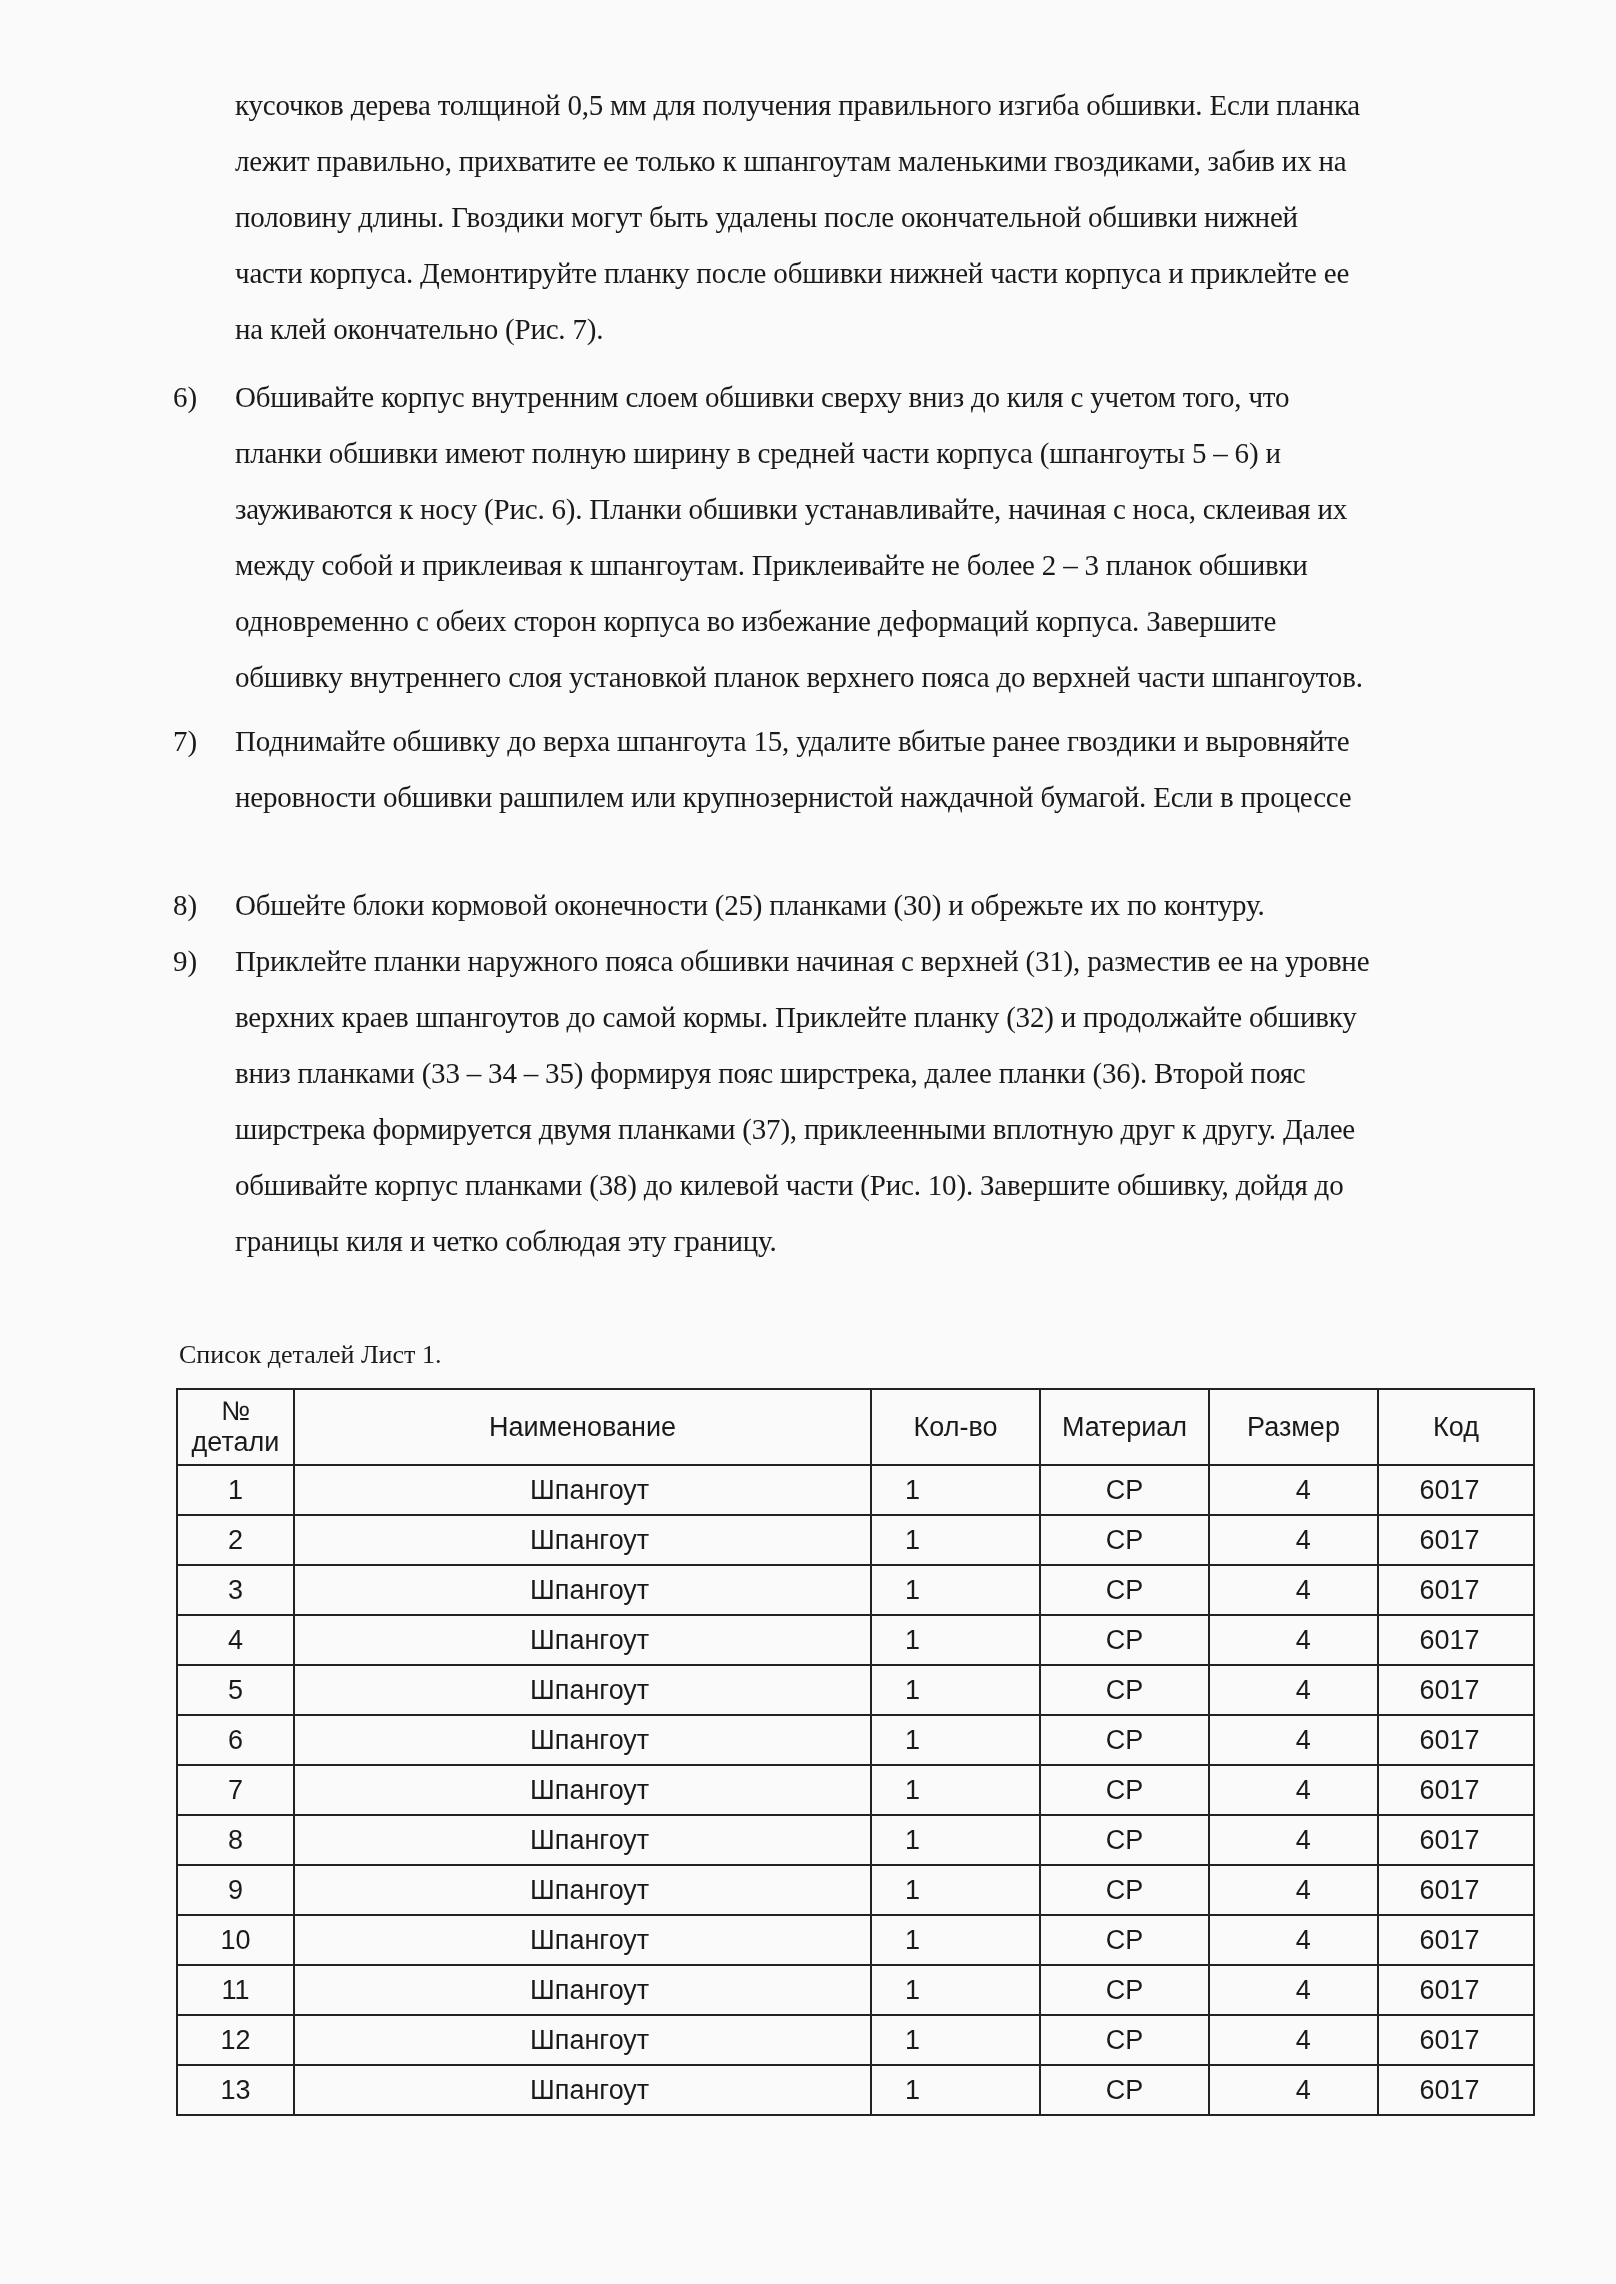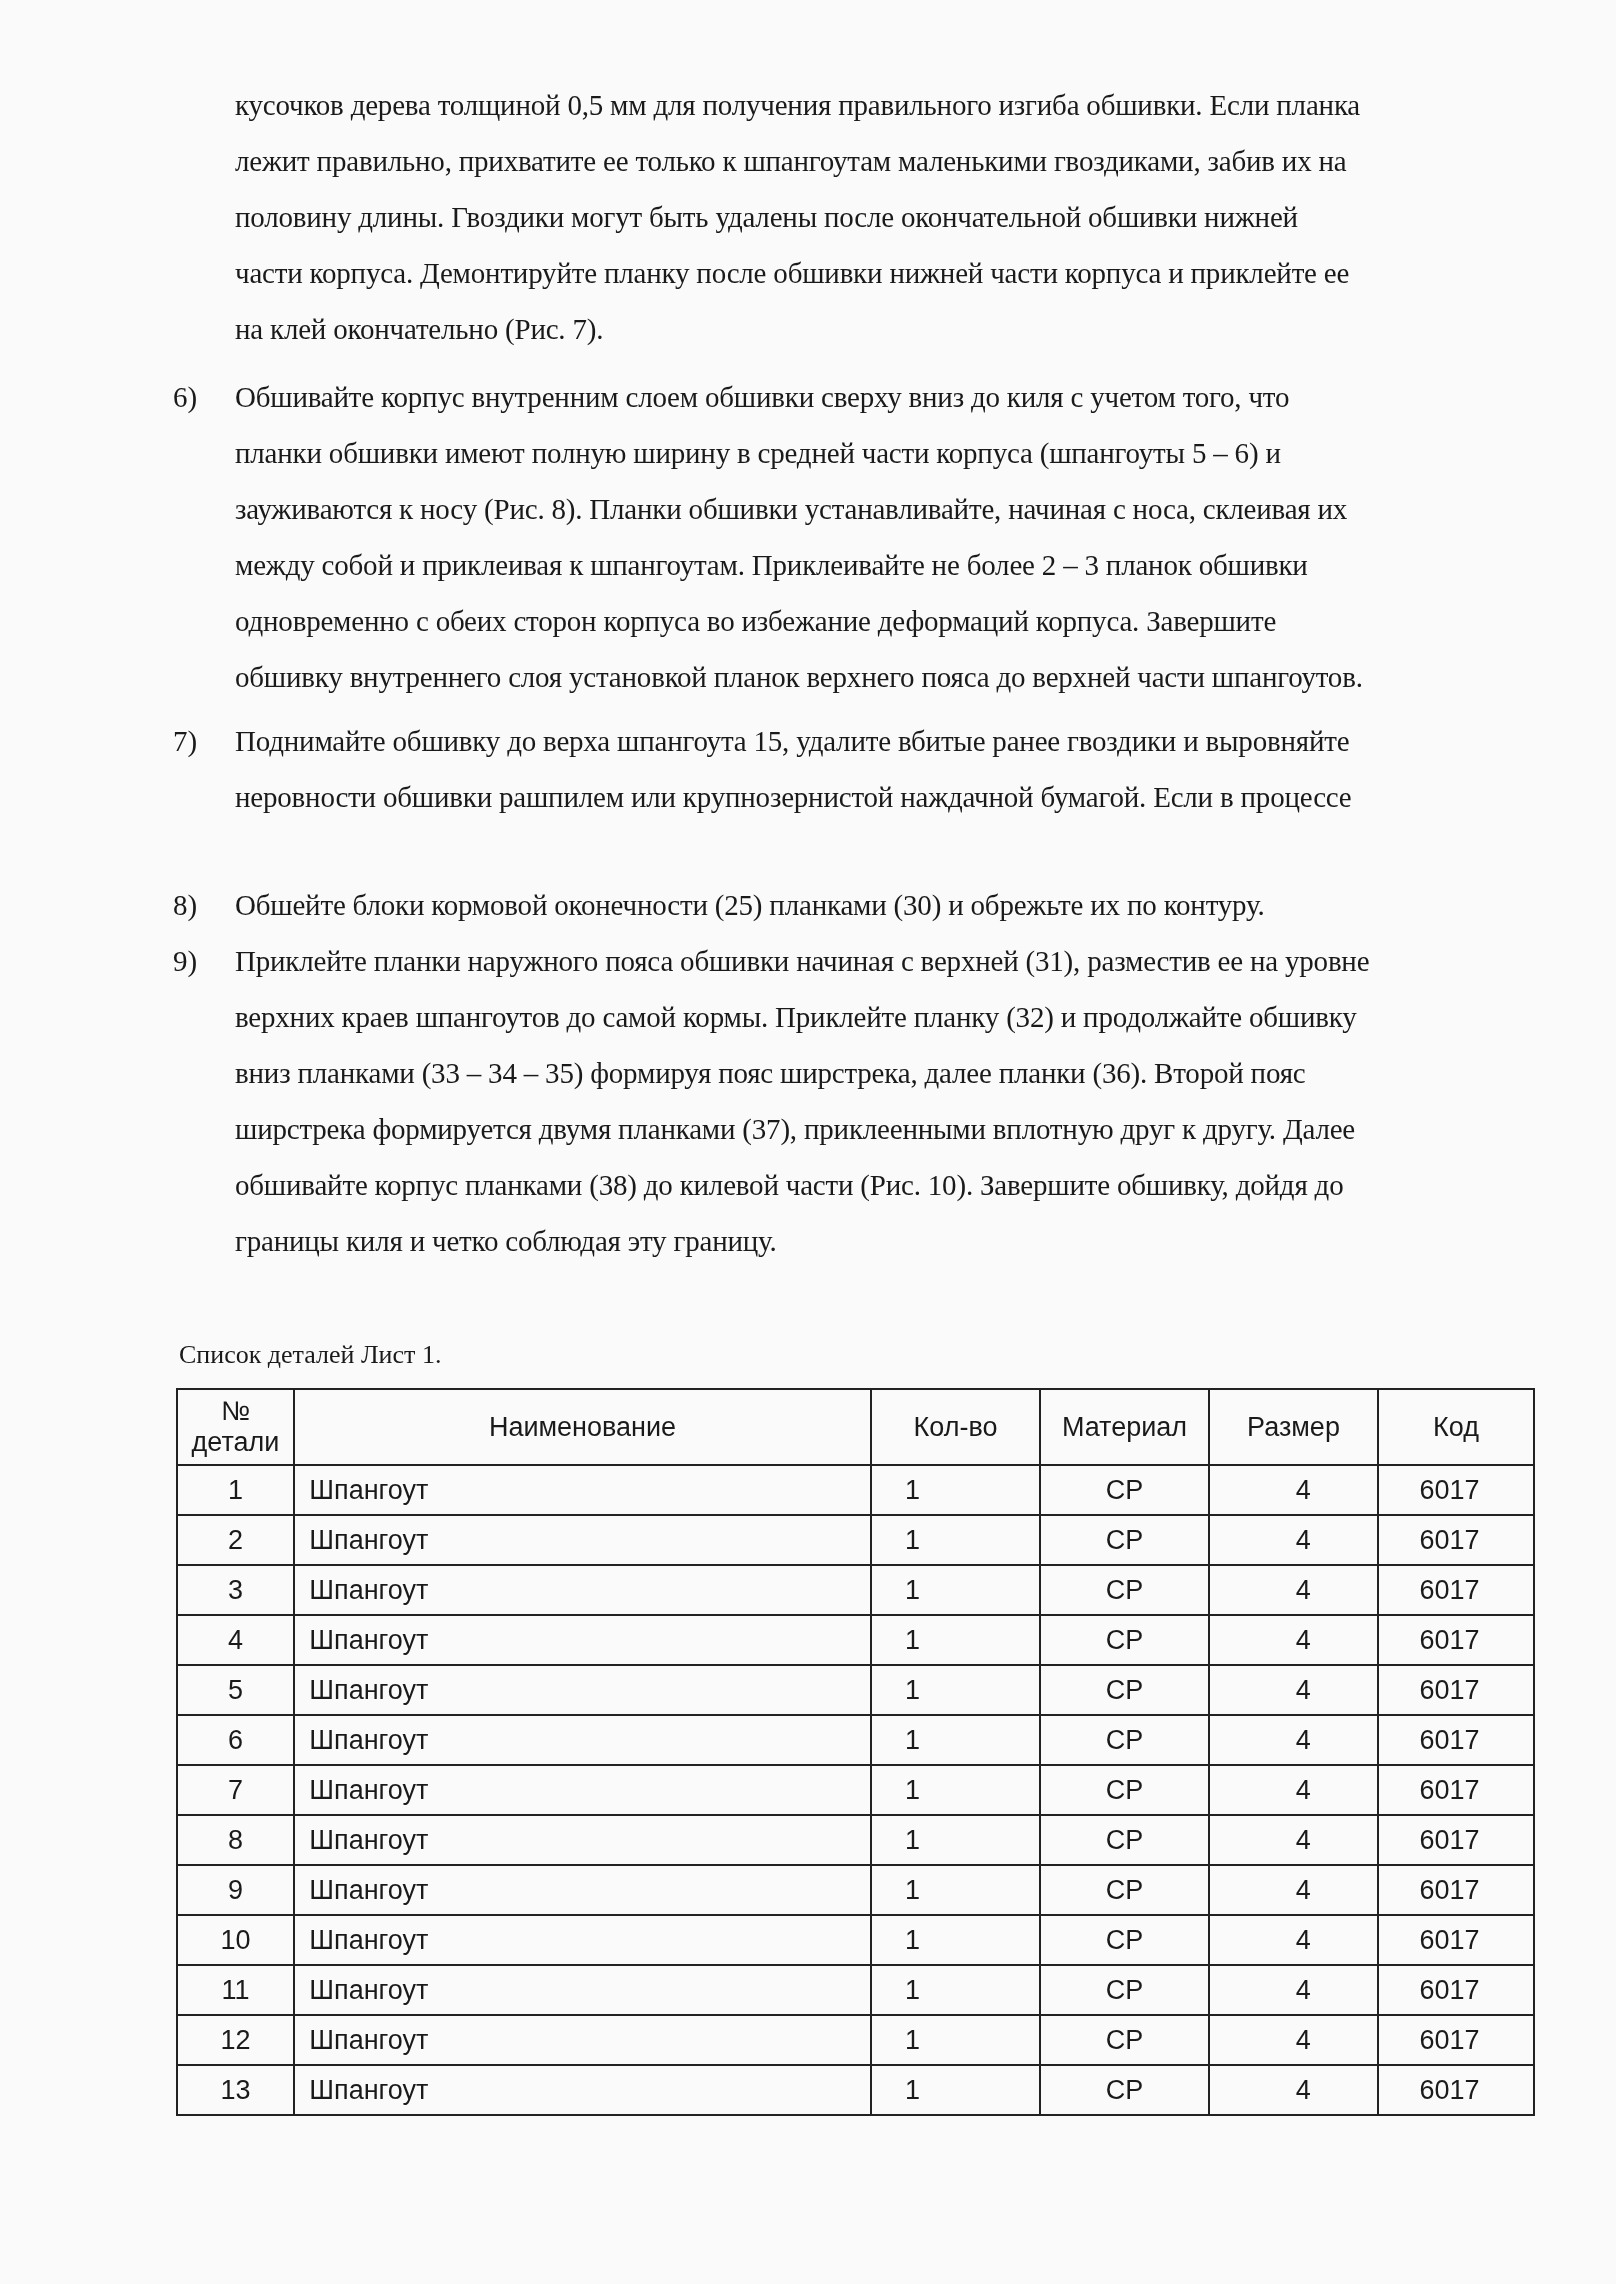--- a/index.html
+++ b/index.html
@@ -68,21 +68,21 @@
     line-height: 31px;
     text-align: center;
     vertical-align: middle;
   }
   table.parts td {
     height: 48px;
     text-align: center;
     vertical-align: middle;
   }
   table.parts td.name {
-    text-align: left;
+    text-align: center;
     padding-left: 14.3px;
   }
   col.c-num { width: 117px; }
   col.c-name { width: 577px; }
   col.c-qty { width: 169px; }
   col.c-mat { width: 169px; }
   col.c-size { width: 169px; }
   col.c-code { width: 156px; }
   td.qty { padding-left: 33px !important; text-align: left !important; }
   td.mat { text-align: center; }
@@ -99,21 +99,21 @@
     <span class="line">лежит правильно, прихватите ее только к шпангоутам маленькими гвоздиками, забив их на</span>
     <span class="line">половину длины. Гвоздики могут быть удалены после окончательной обшивки нижней</span>
     <span class="line">части корпуса. Демонтируйте планку после обшивки нижней части корпуса и приклейте ее</span>
     <span class="line">на клей окончательно (Рис. 7).</span>
   </div>
 
   <div class="item-num" style="top:369px;">6)</div>
   <div class="para" style="top:369px;">
     <span class="line">Обшивайте корпус внутренним слоем обшивки сверху вниз до киля с учетом того, что</span>
     <span class="line">планки обшивки имеют полную ширину в средней части корпуса (шпангоуты 5 – 6) и</span>
-    <span class="line">зауживаются к носу (Рис. 8). Планки обшивки устанавливайте, начиная с носа, склеивая их</span>
+    <span class="line">зауживаются к носу (Рис. 6). Планки обшивки устанавливайте, начиная с носа, склеивая их</span>
     <span class="line">между собой и приклеивая к шпангоутам. Приклеивайте не более 2 – 3 планок обшивки</span>
     <span class="line">одновременно с обеих сторон корпуса во избежание деформаций корпуса. Завершите</span>
     <span class="line">обшивку внутреннего слоя установкой планок верхнего пояса до верхней части шпангоутов.</span>
   </div>
 
   <div class="item-num" style="top:713px;">7)</div>
   <div class="para" style="top:713px;">
     <span class="line">Поднимайте обшивку до верха шпангоута 15, удалите вбитые ранее гвоздики и выровняйте</span>
     <span class="line">неровности обшивки рашпилем или крупнозернистой наждачной бумагой. Если в процессе</span>
   </div>

